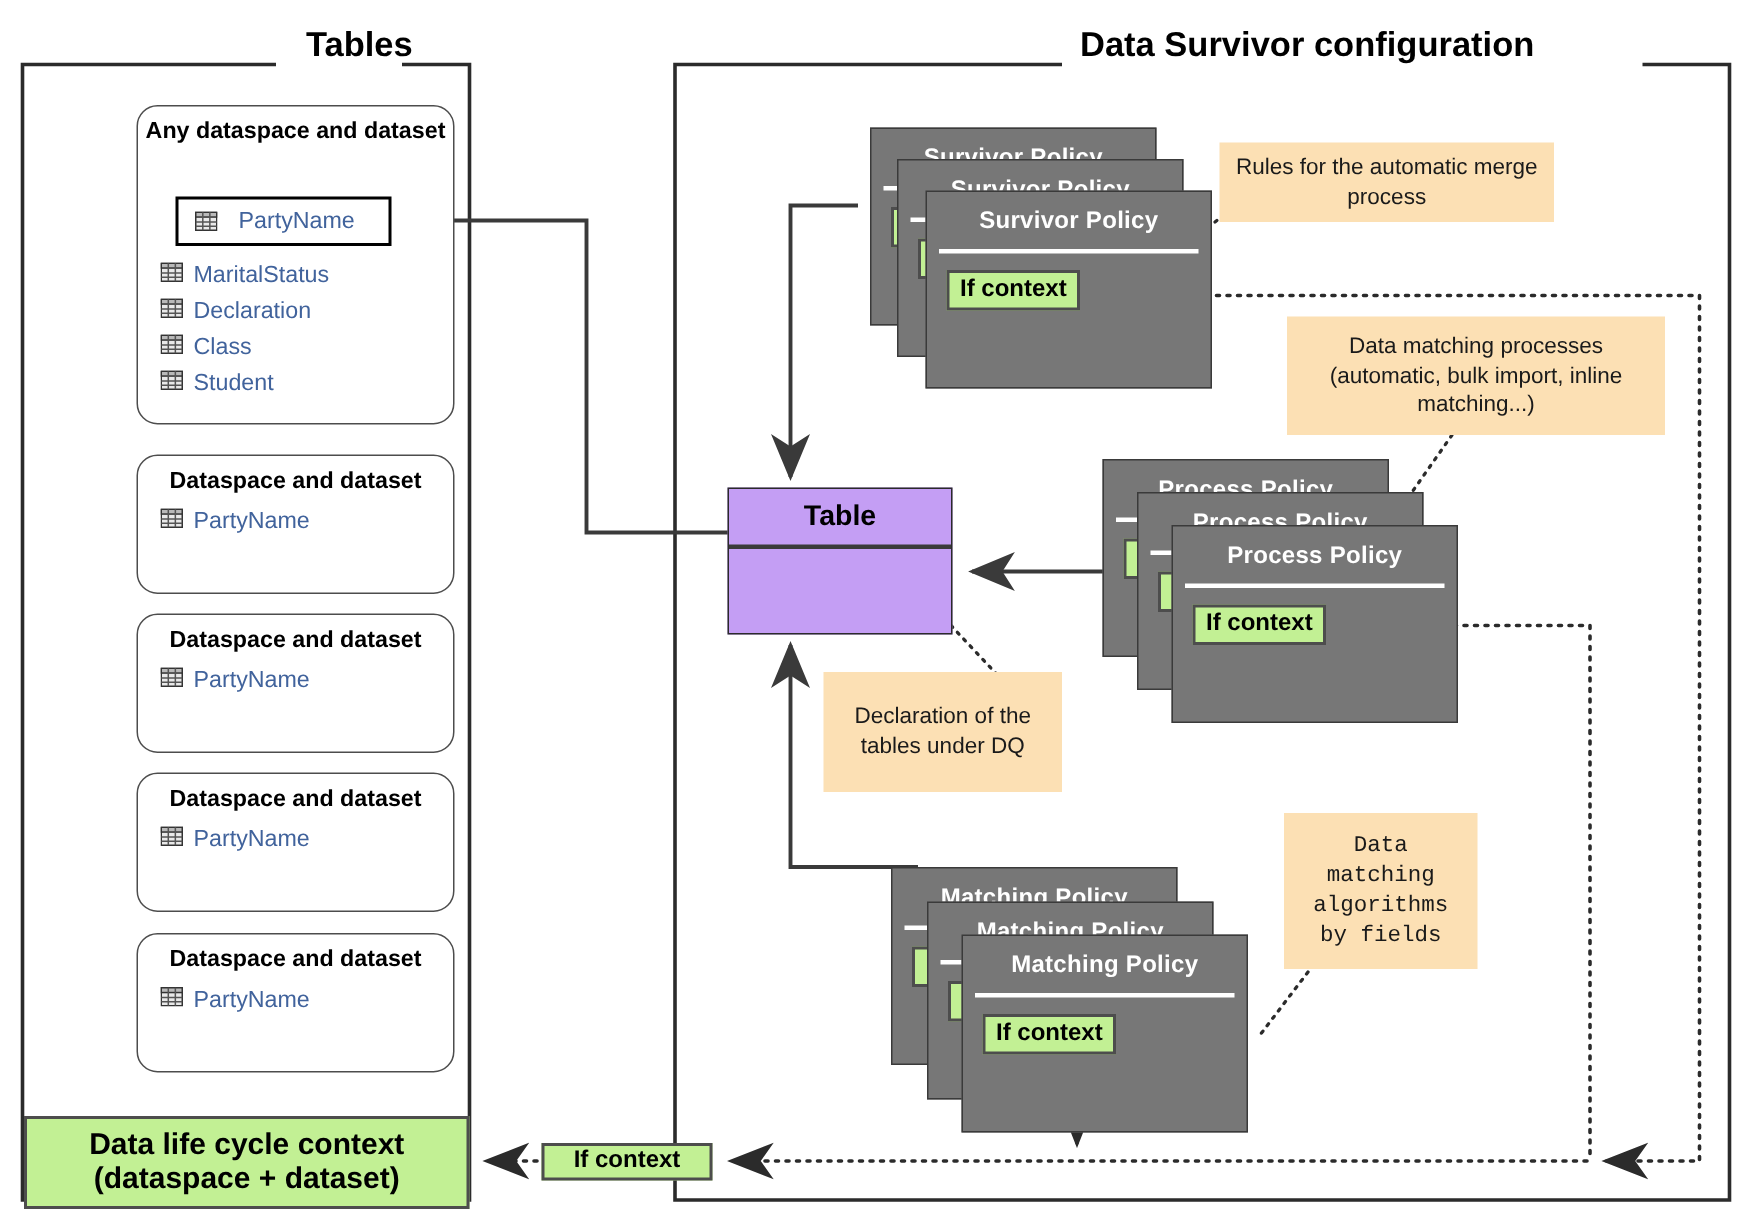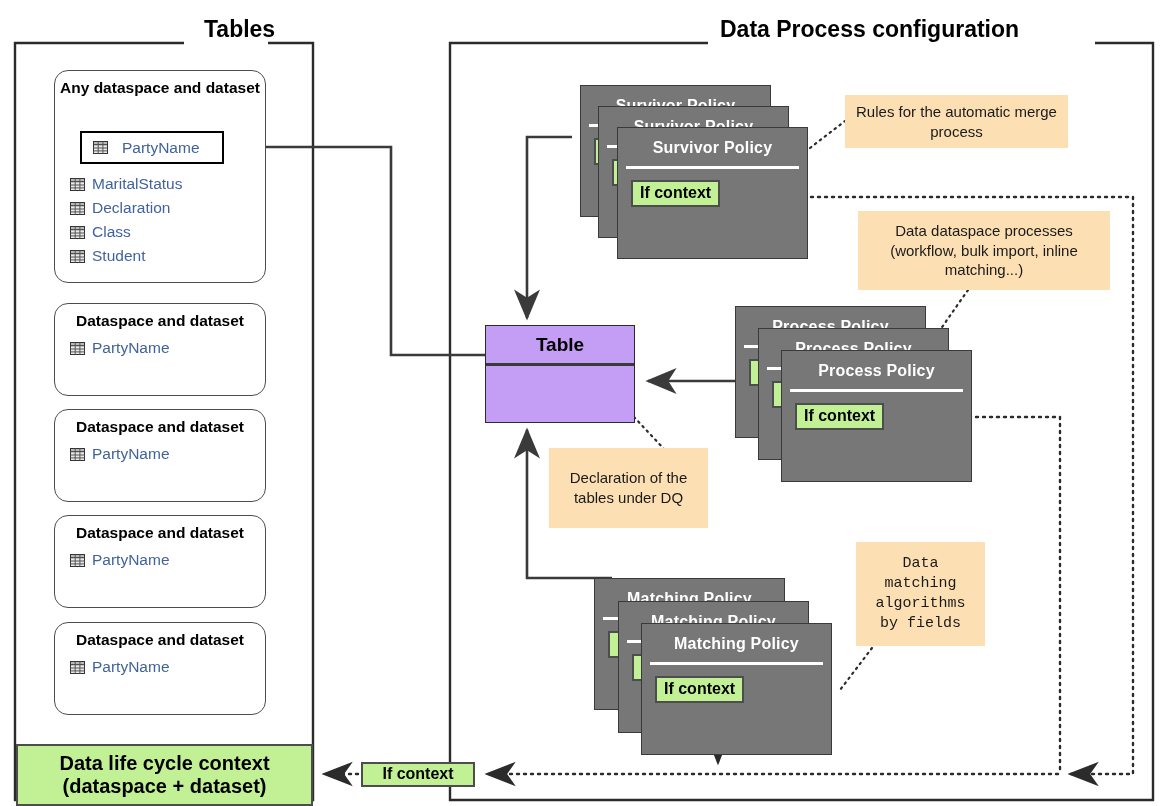--- a/index.html
+++ b/index.html
@@ -7,24 +7,24 @@
        font-family:"Liberation Sans",sans-serif;color:#000;}
   #stage{position:absolute;left:0;top:0;width:1163px;height:806px;}
   svg.lines{position:absolute;left:0;top:0;width:1163px;height:806px;pointer-events:none;}
 
   
   .frame-title{position:absolute;font-weight:bold;font-size:23px;white-space:nowrap;
                background:#fff;padding:0 8px;line-height:1;}
 
   
   .ds-box{position:absolute;border:1.5px solid #4d4d4d;border-radius:14px;background:#fff;
-          box-sizing:border-box;}
+          box-sizing:border-box;margin-left:37px;}
   .ds-title{text-align:center;font-weight:bold;font-size:15.5px;color:#000;line-height:1.18;
             padding-top:8px;}
-  .tbl-row{display:flex;align-items:center;gap:7px;font-size:15.5px;color:#41639c;
+  .tbl-row{display:flex;gap:7px;font-size:15.5px;color:#41639c;
            padding-left:15px;margin-top:6px;}
   .tbl-row.sel{position:absolute;border:2.5px solid #000;background:#fff;box-sizing:border-box;
                margin-top:0;display:flex;align-items:center;padding-left:11px;}
   .tico{width:15px;height:13px;flex:0 0 auto;}
 
   .green-ctx{position:absolute;background:#c2f094;border:2px solid #4d4d4d;box-sizing:border-box;
              display:flex;align-items:center;justify-content:center;text-align:center;
              font-weight:bold;color:#000;line-height:1.16;}
 
   
@@ -113,21 +113,21 @@
       <path d="M718,690 L718,763" marker-end="url(#ahd)"></path>
     </g>
 
     <g stroke="#2b2b2b" stroke-width="2.4" fill="none" stroke-dasharray="2 5" stroke-linecap="round">
       <path d="M1058,774 L487,774" marker-end="url(#ahd)"></path>
       <path d="M358,774 L324,774" marker-end="url(#ahd)"></path>
     </g>
   </svg>
 
   <div class="frame-title" style="left:196px;top:18px;">Tables</div>
-  <div class="frame-title" style="left:712px;top:18px;">Data Process configuration</div>
+  <div class="frame-title" style="left:712px;top:18px;">Data Survivor configuration</div>
 
   <div class="ds-box" style="left:54px;top:70px;width:212px;height:213px;">
     <div class="ds-title">Any dataspace and dataset</div>
 
     <div class="tbl-row sel" style="left:25px;top:60px;width:144px;height:33px;">
       <svg class="tico" viewBox="0 0 15 13">
         <rect x="0.5" y="0.5" width="14" height="12" fill="#e9e9e9" stroke="#333"></rect>
         <rect x="0.5" y="0.5" width="14" height="3.2" fill="#b9b9b9" stroke="#333"></rect>
         <line x1="5.2" y1="0.5" x2="5.2" y2="12.5" stroke="#555"></line>
         <line x1="9.9" y1="0.5" x2="9.9" y2="12.5" stroke="#555"></line>
@@ -296,18 +296,18 @@
     <div class="ifctx">If context</div>
   </div>
   <div class="card" style="left:641px;top:623px;width:191px;height:132px;">
     <div class="hdr">Matching Policy</div>
     <div class="rule"></div>
     <div class="ifctx">If context</div>
   </div>
 
   <div class="green-ctx" style="left:361px;top:762px;width:114px;height:25px;font-size:16px;">If context</div>
 
-  <div class="callout" style="left:845px;top:95px;width:223px;height:53px;">Rules for the automatic merge process</div>
-  <div class="callout" style="left:858px;top:211px;width:252px;height:79px;">Data dataspace processes (workflow, bulk import, inline matching...)</div>
+  <div class="callout" style="left:813px;top:95px;width:223px;height:53px;">Rules for the automatic merge process</div>
+  <div class="callout" style="left:858px;top:211px;width:252px;height:79px;">Data matching processes (automatic, bulk import, inline matching...)</div>
   <div class="callout" style="left:549px;top:448px;width:159px;height:80px;">Declaration of the tables under DQ</div>
   <div class="callout" style="left:856px;top:542px;width:129px;height:104px;font-family:Liberation Mono, monospace;">Data matching algorithms by fields</div>
 
 </div>
 
 </body></html>

